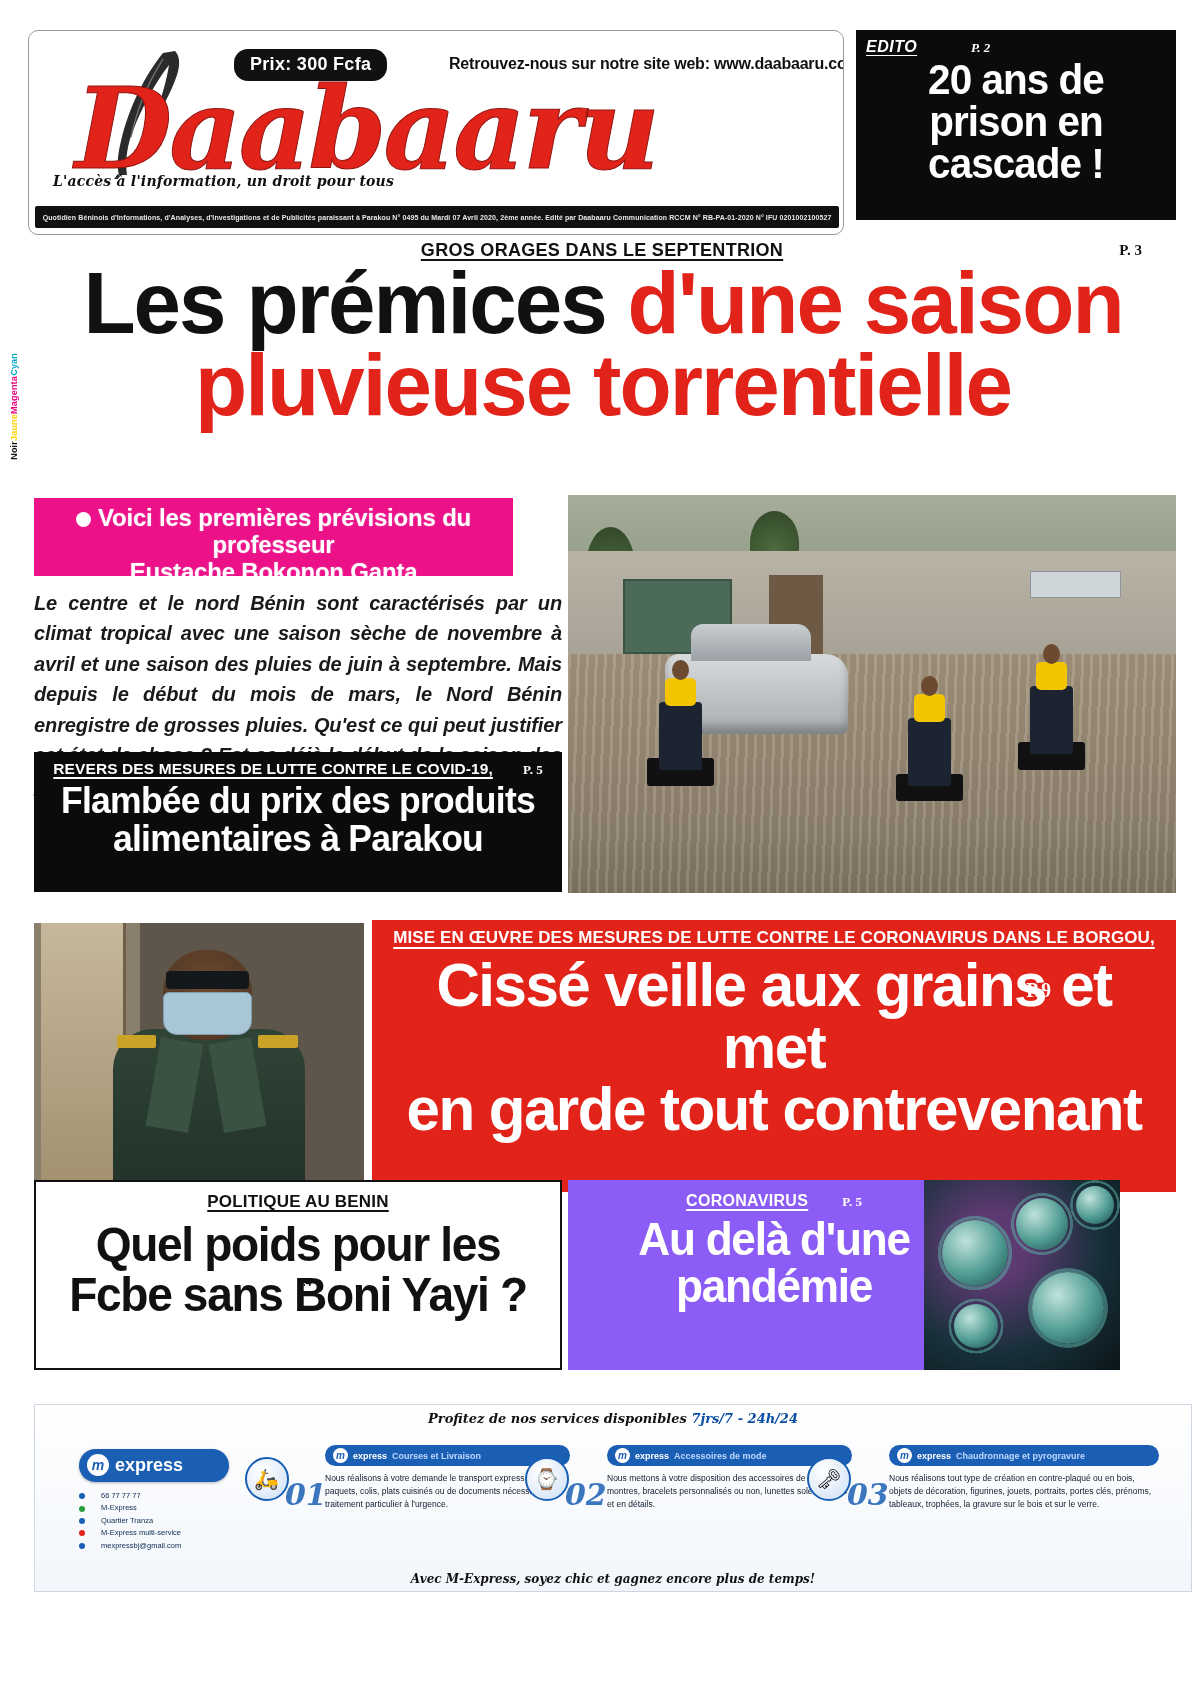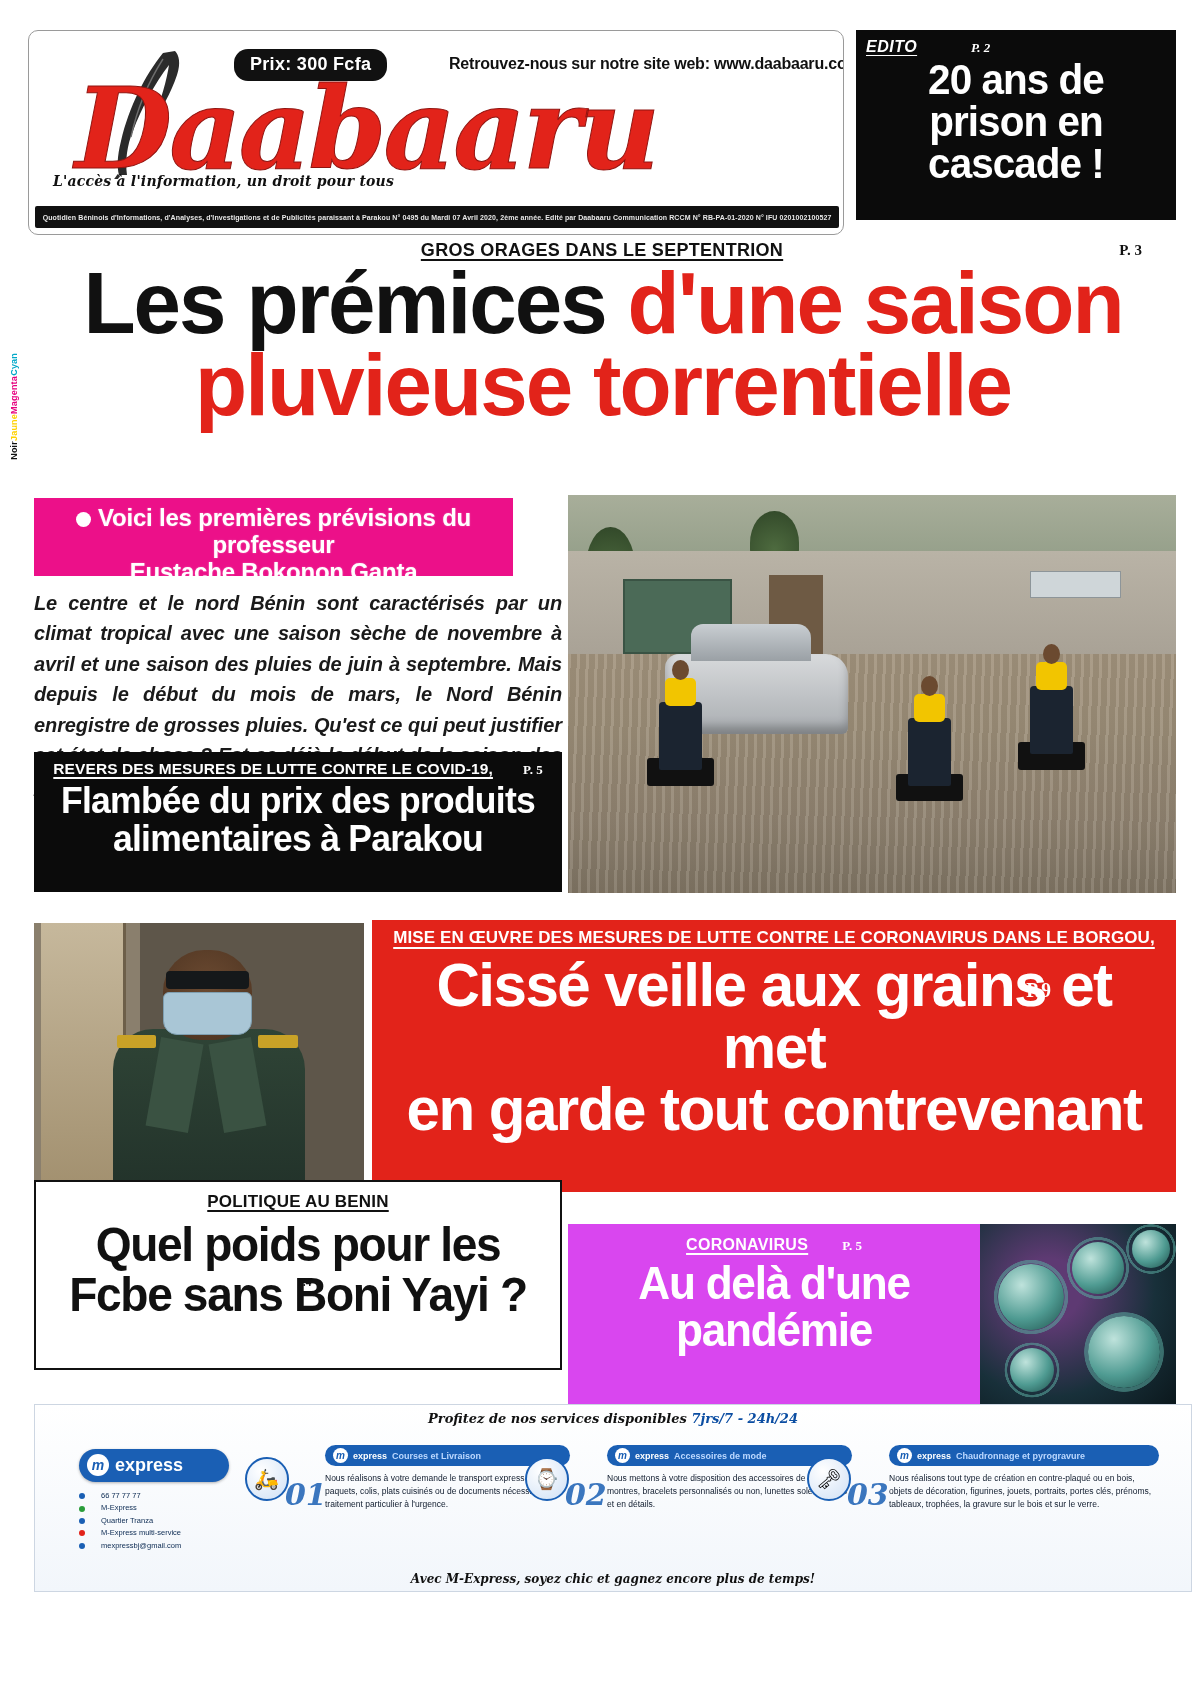--- a/index.html
+++ b/index.html
@@ -229,22 +229,22 @@
   }
   .bot-left .head {
     margin-top:8px; text-align:center; color:#111; font-size:48px; font-weight:800;
     line-height:1.04; letter-spacing:-1.4px; transform:scaleX(.96); transform-origin:center;
     position:relative;
   }
   .bl-page { position:absolute; left:50%; top:56px; font-size:12px; font-weight:700;
     font-family:"Liberation Serif", serif; color:#111; }
 
   .bot-right {
-    position:absolute; left:568px; top:1224px; width:608px; height:190px;
-    background:#d946ef; color:#fff; overflow:hidden;
+    position:absolute; left:568px; top:1180px; width:552px; height:190px;
+    background:#8b5cf6; color:#fff; overflow:hidden;
   }
   .br-text { position:absolute; left:0; top:0; width:412px; height:190px; padding: 12px 8px; }
   .br-top { display:flex; justify-content:center; align-items:baseline; gap:34px; }
   .br-kick { font-size:16px; font-weight:800; letter-spacing:.3px;
     text-decoration: underline; text-underline-offset:3px; text-decoration-thickness:2px; }
   .br-page { font-size:13px; font-weight:700; font-family:"Liberation Serif", serif; }
   .br-head { margin-top:6px; text-align:center; font-size:46px; font-weight:800;
     line-height:1.02; letter-spacing:-1.3px; transform:scaleX(.96); transform-origin:center; }
   .br-img { position:absolute; right:0; top:0; width:196px; height:190px;
     background: radial-gradient(circle at 35% 35%, #5e3a73 0 18%, #18303a 60%, #0a1519 100%);

